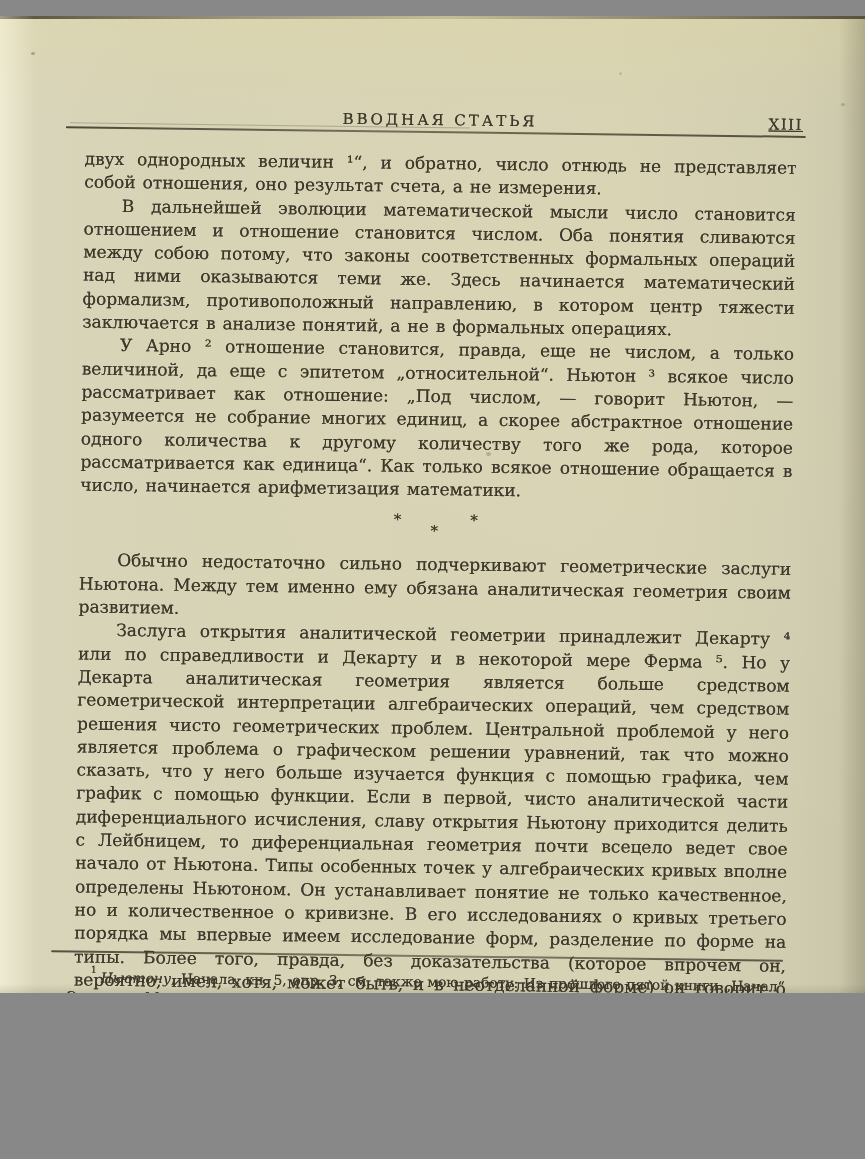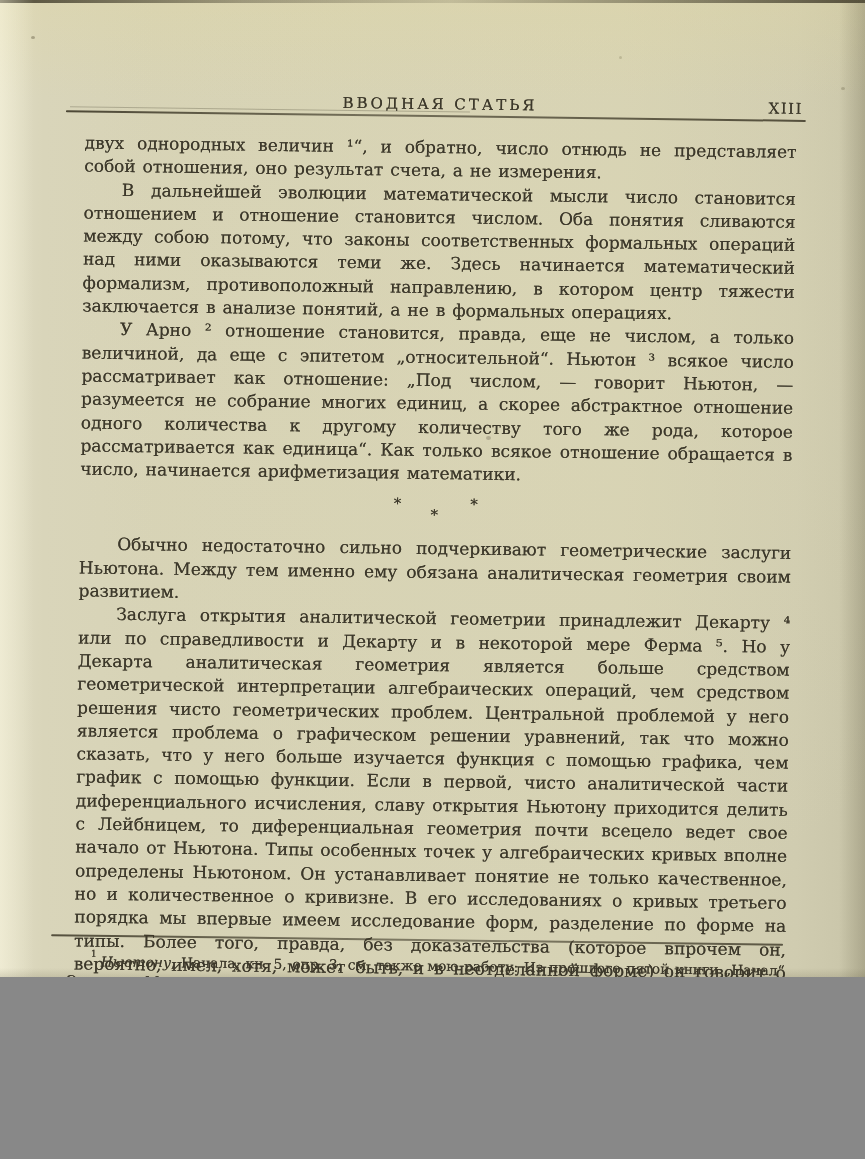--- a/index.html
+++ b/index.html
@@ -1,19 +1,19 @@
 <!DOCTYPE html>
 <html lang="ru"><head>
 <meta charset="utf-8">
 <style>
   html,body{margin:0;padding:0;background:#888;}
   .page{
     position:relative;
     width:865px;height:977px;
-    margin:0 auto;
+    margin:16px auto;
     overflow:hidden;
     font-family:"DejaVu Serif", serif;
     color:#3c382b;
     background:
       linear-gradient(180deg, rgba(225,215,160,0.30) 0%, rgba(225,215,160,0) 10%),
       radial-gradient(ellipse at 65% 30%, rgba(220,215,180,0.45), rgba(220,215,180,0) 65%),
       linear-gradient(90deg, #e1ddc5 0%, #d9d5ba 5%, #d7d3b6 18%, #d6d2b4 72%, #d0ccb0 92%, #c8c4a8 100%),
       #d7d3b6;
   }
   
@@ -33,21 +33,21 @@
   .speck.e{left:619px;top:56px;width:3px;height:3px;background:rgba(120,110,80,.28);}
 
   
   .content{position:absolute;top:0;left:0;width:865px;height:1159px;
     transform:rotate(0.75deg);transform-origin:810px 110px;
     text-shadow:0 0 0.5px rgba(62,56,40,0.85);}
 
   .running-head{position:absolute;top:100px;left:75px;width:730px;height:20px;
     font-size:15px;}
   .head-title{position:absolute;left:0;right:0;text-align:center;letter-spacing:3px;}
-  .page-num{position:absolute;right:2px;top:0;letter-spacing:1.5px;}
+  .page-num{position:absolute;right:2px;top:0;letter-spacing:1.5px;text-decoration:underline;}
   .head-rule{position:absolute;top:120px;left:66px;width:740px;height:2px;
     background:linear-gradient(90deg, rgba(62,57,40,.9), rgba(62,57,40,.65) 40%, rgba(62,57,40,.85));border-radius:1px;}
   .head-rule-ghost{position:absolute;top:116px;left:70px;width:400px;height:1px;background:rgba(62,57,40,.28);}
 
   .body-text{position:absolute;top:141px;left:85px;width:712px;
     font-size:17px;line-height:23.3px;text-align:justify;word-spacing:1.5px;}
   .body-text p{margin:0;text-indent:38px;}
   .body-text p.noindent{text-indent:0;}
   .body-text p.flush-last{text-align-last:justify;}
 

